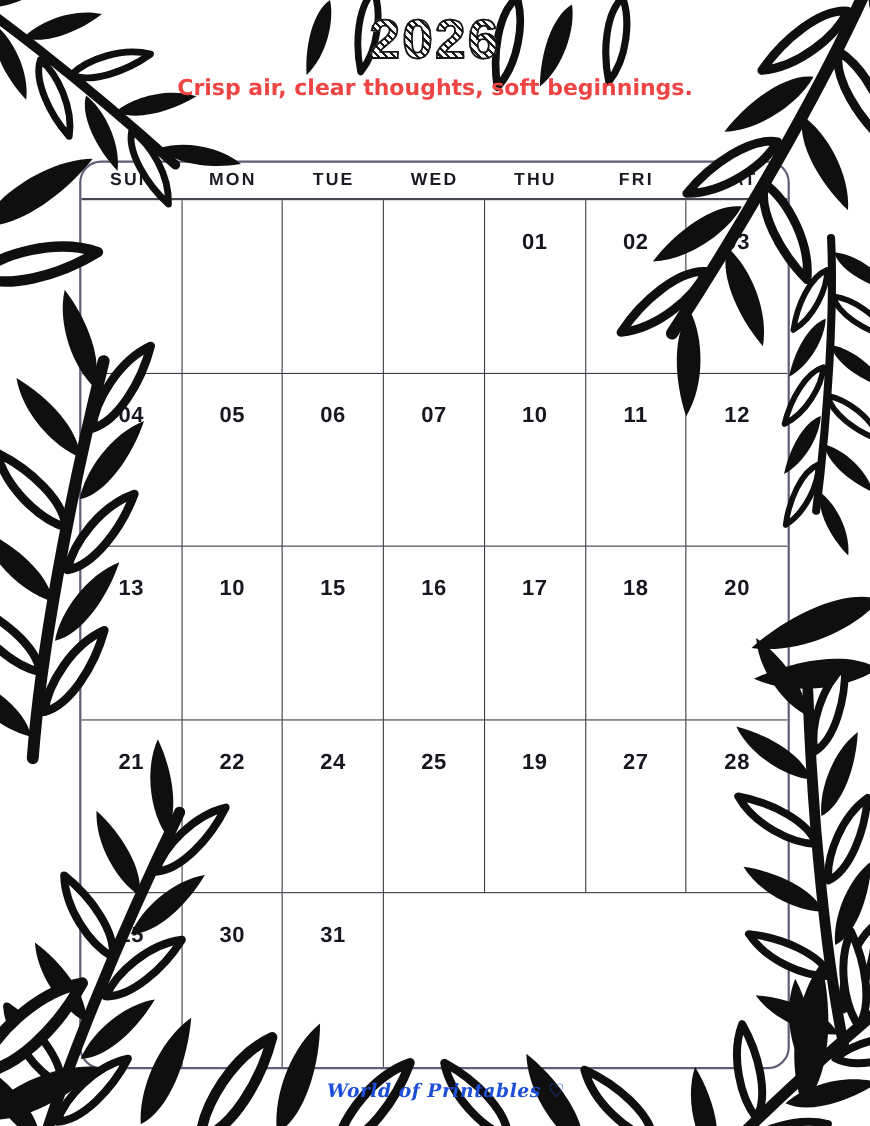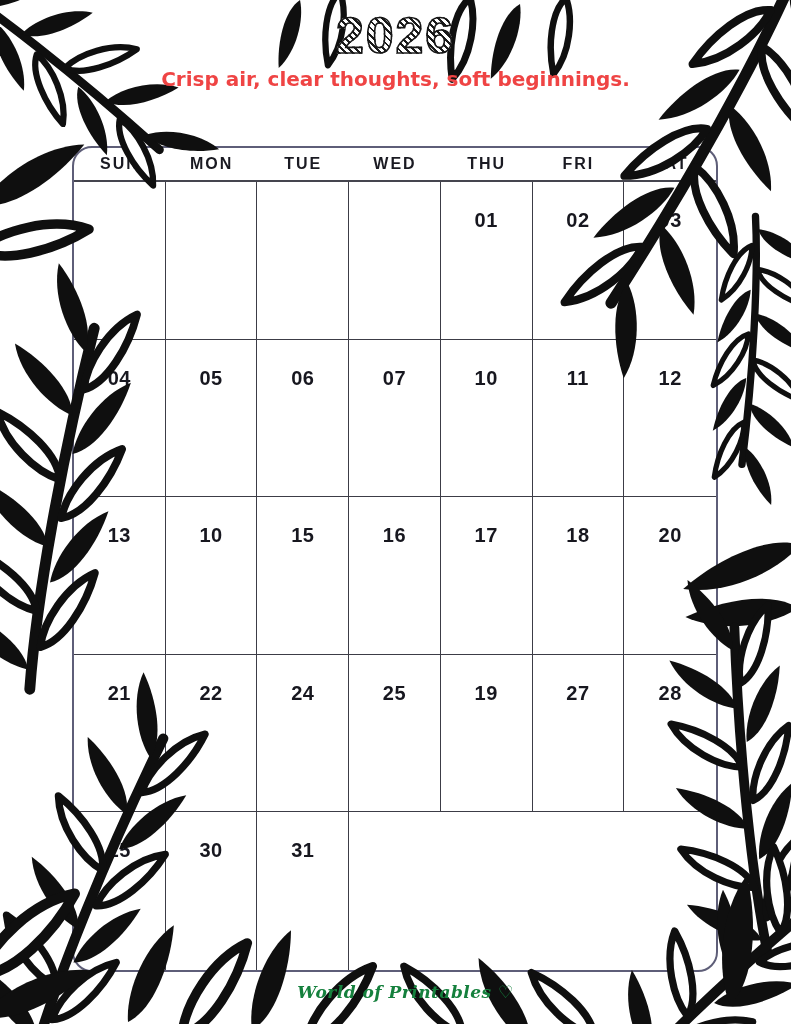--- a/index.html
+++ b/index.html
@@ -38,21 +38,21 @@
         flex:1 1 auto;}
   .cell{border-right:1.5px solid #3c3c46;border-bottom:1.5px solid #3c3c46;
         text-align:center;padding-top:27px;font-size:20px;font-weight:600;
         color:#17171f;letter-spacing:0.5px;}
   .cell:nth-child(7n){border-right:none;}
   .cell:nth-child(n+29){border-bottom:none;}
 
   
   .foot{position:absolute;left:0;top:982px;width:100%;text-align:center;z-index:3;}
   .foot span{font-family:"DejaVu Serif",serif;font-style:italic;font-weight:700;
-             font-size:17px;color:#15803d;letter-spacing:0.5px;margin-left:20px;}
+             font-size:17px;color:#1d4ed8;letter-spacing:0.5px;margin-left:20px;}
 </style>
 </head>
 <body>
 
 <div class="page">
 
   <svg class="leaves" width="791" height="1024" viewBox="0 0 791 1024" aria-hidden="true">
     <defs>
       <path id="lf" d="M0 0 C12 -11 38 -19 58 -13 C40 -1 14 7 0 0 Z"></path>
       <g id="br">

